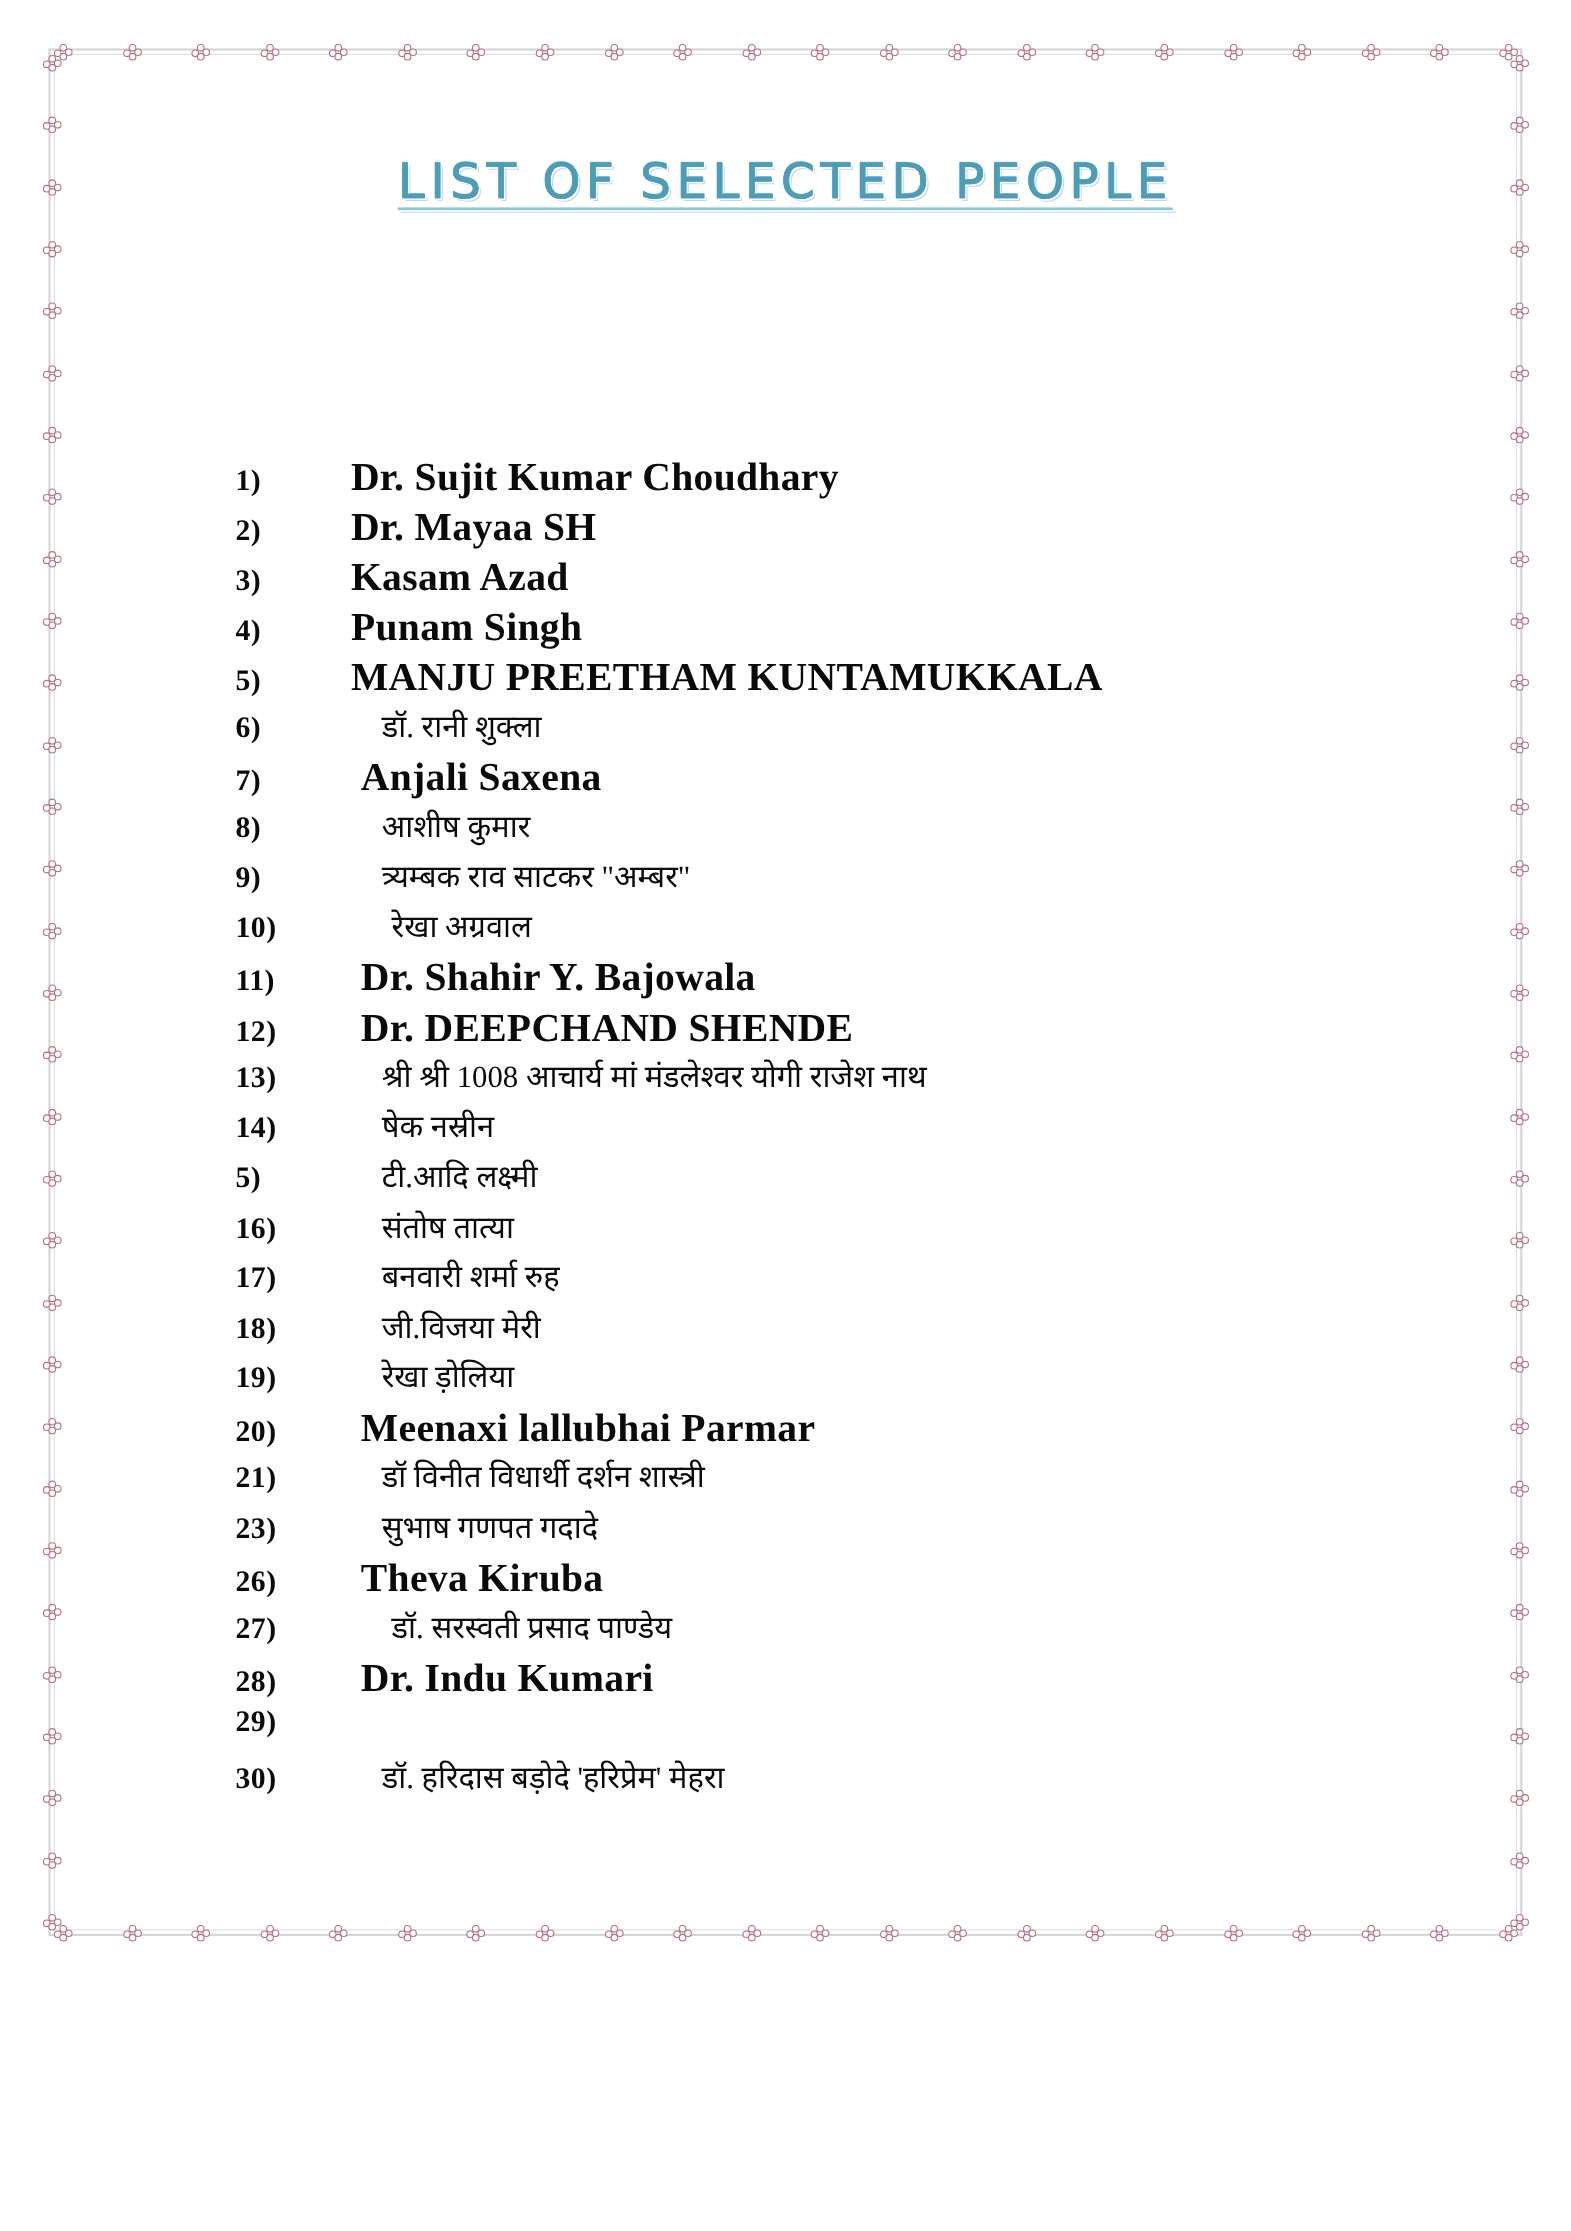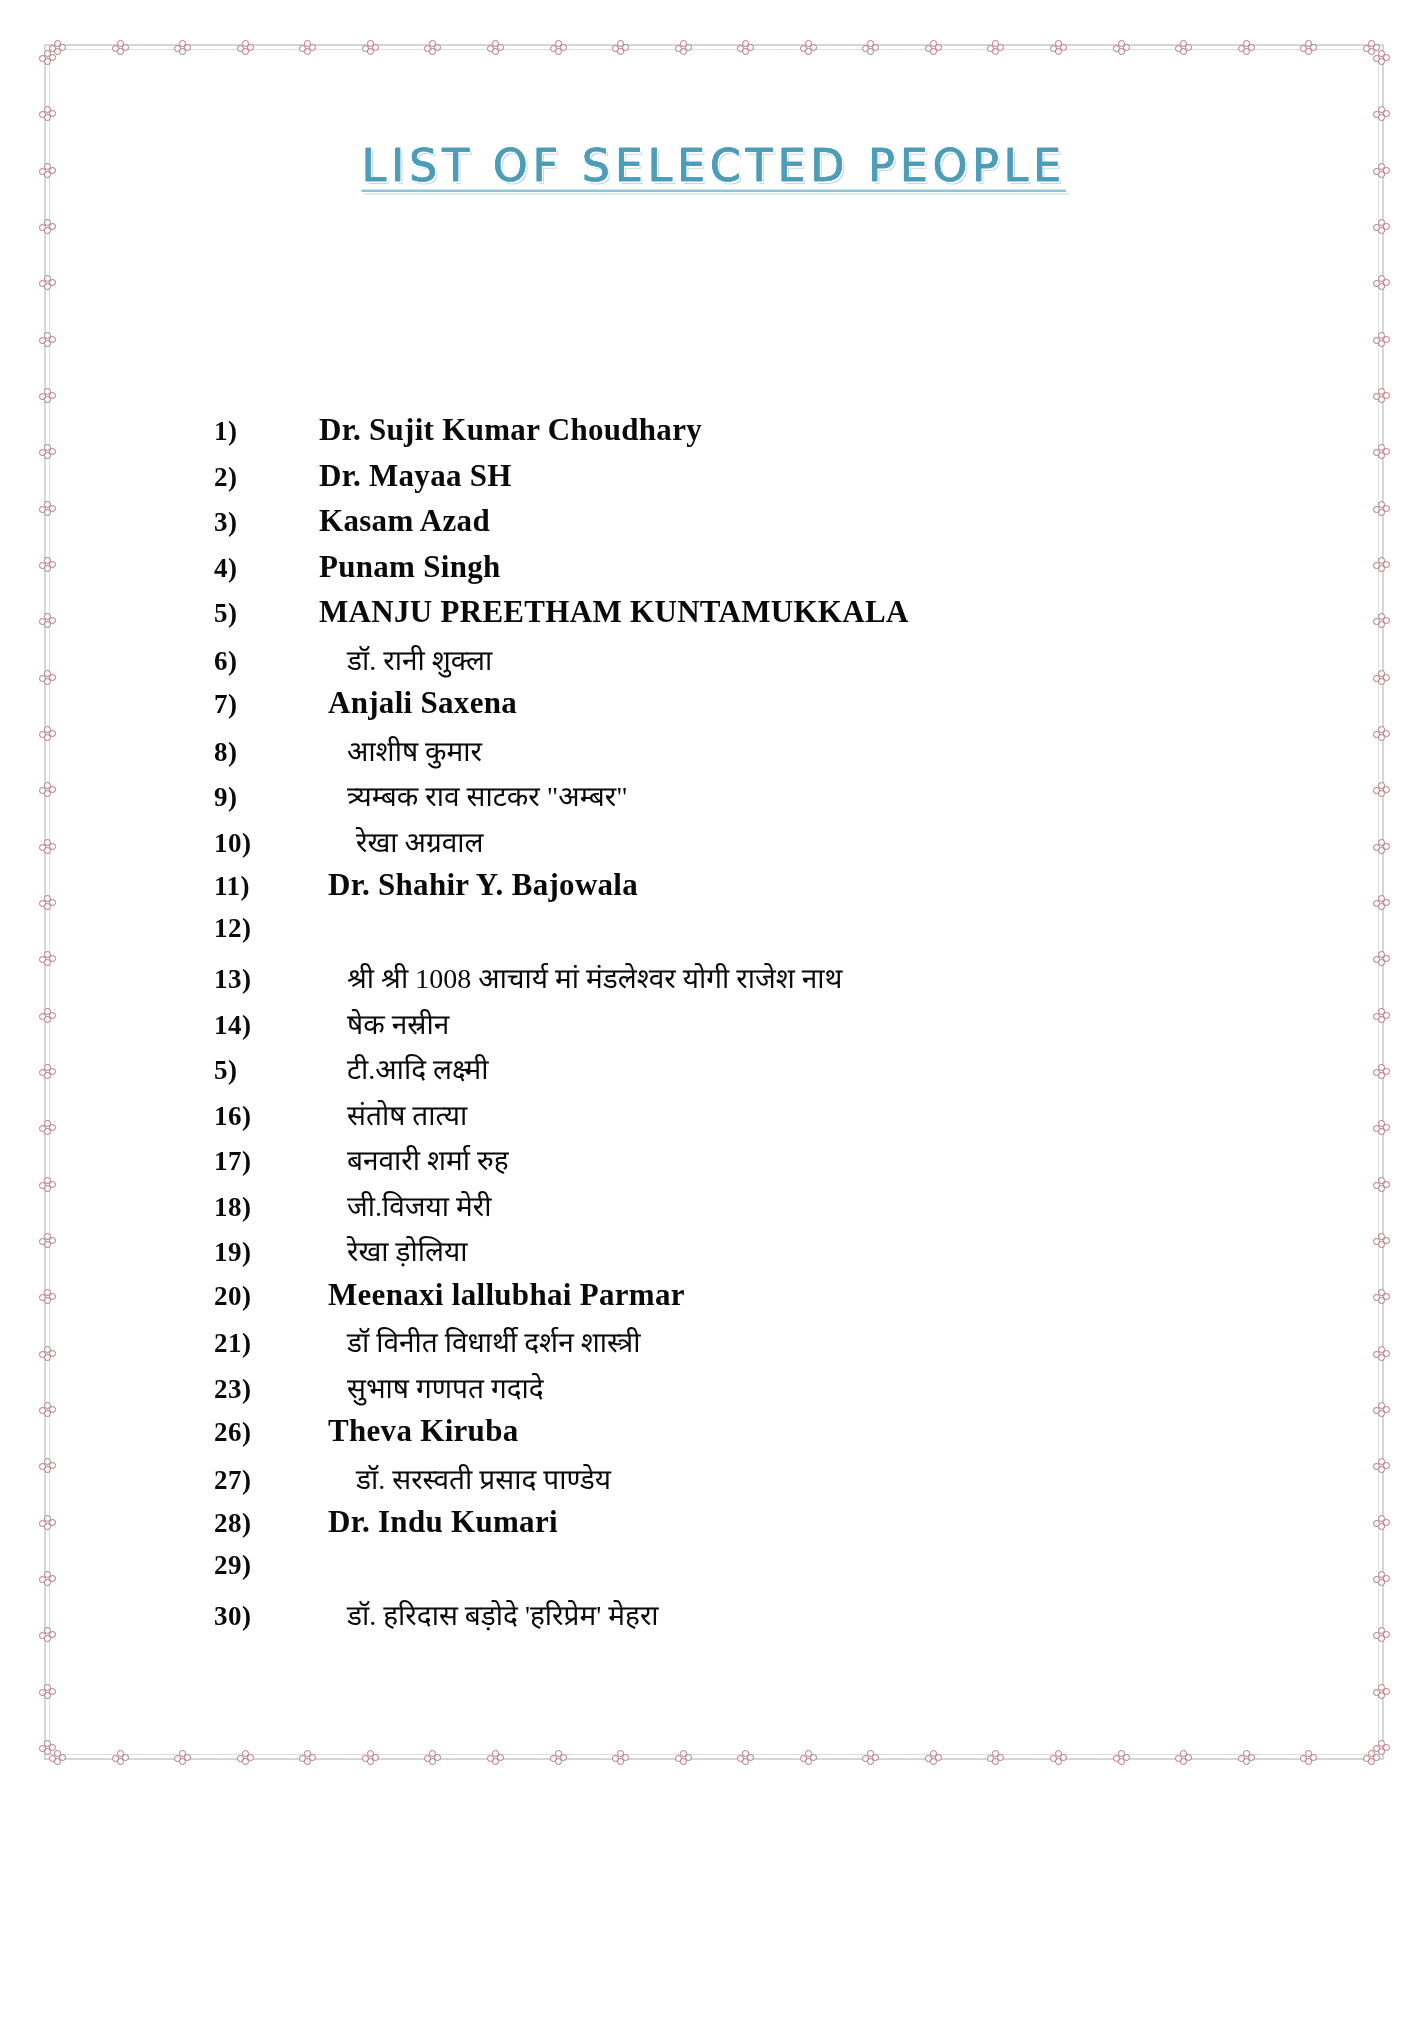--- a/index.html
+++ b/index.html
@@ -125,21 +125,21 @@
     flex: 0 0 auto;
     width: 105px;
     font-family: "Liberation Serif", "DejaVu Serif", serif;
     font-weight: bold;
     font-size: 27px;
     color: #0a0a0a;
     letter-spacing: 0.5px;
   }
   .row .name {
     flex: 1 1 auto;
-    font-size: 31px;
+    font-size: 36px;
     color: #0a0a0a;
     white-space: nowrap;
   }
   .row .name.latin {
     font-family: "Liberation Serif", "DejaVu Serif", serif;
     font-weight: bold;
     letter-spacing: 0.3px;
   }
   .row .name.deva {
     font-family: "Liberation Serif", "DejaVu Sans", sans-serif;
@@ -846,20 +846,21 @@
       <li class="row">
         <span class="num">10)</span>
         <span class="name deva indent">रेखा अग्रवाल</span>
       </li>
       <li class="row">
         <span class="num">11)</span>
         <span class="name latin indent">Dr. Shahir Y. Bajowala</span>
       </li>
       <li class="row">
         <span class="num">12)</span>
+        <span class="name latin indent">Dr. DEEPCHAND SHENDE</span>
       </li>
       <li class="row">
         <span class="num">13)</span>
         <span class="name deva">श्री श्री 1008 आचार्य मां मंडलेश्वर योगी राजेश नाथ</span>
       </li>
       <li class="row">
         <span class="num">14)</span>
         <span class="name deva">षेक नस्रीन</span>
       </li>
       <li class="row">

